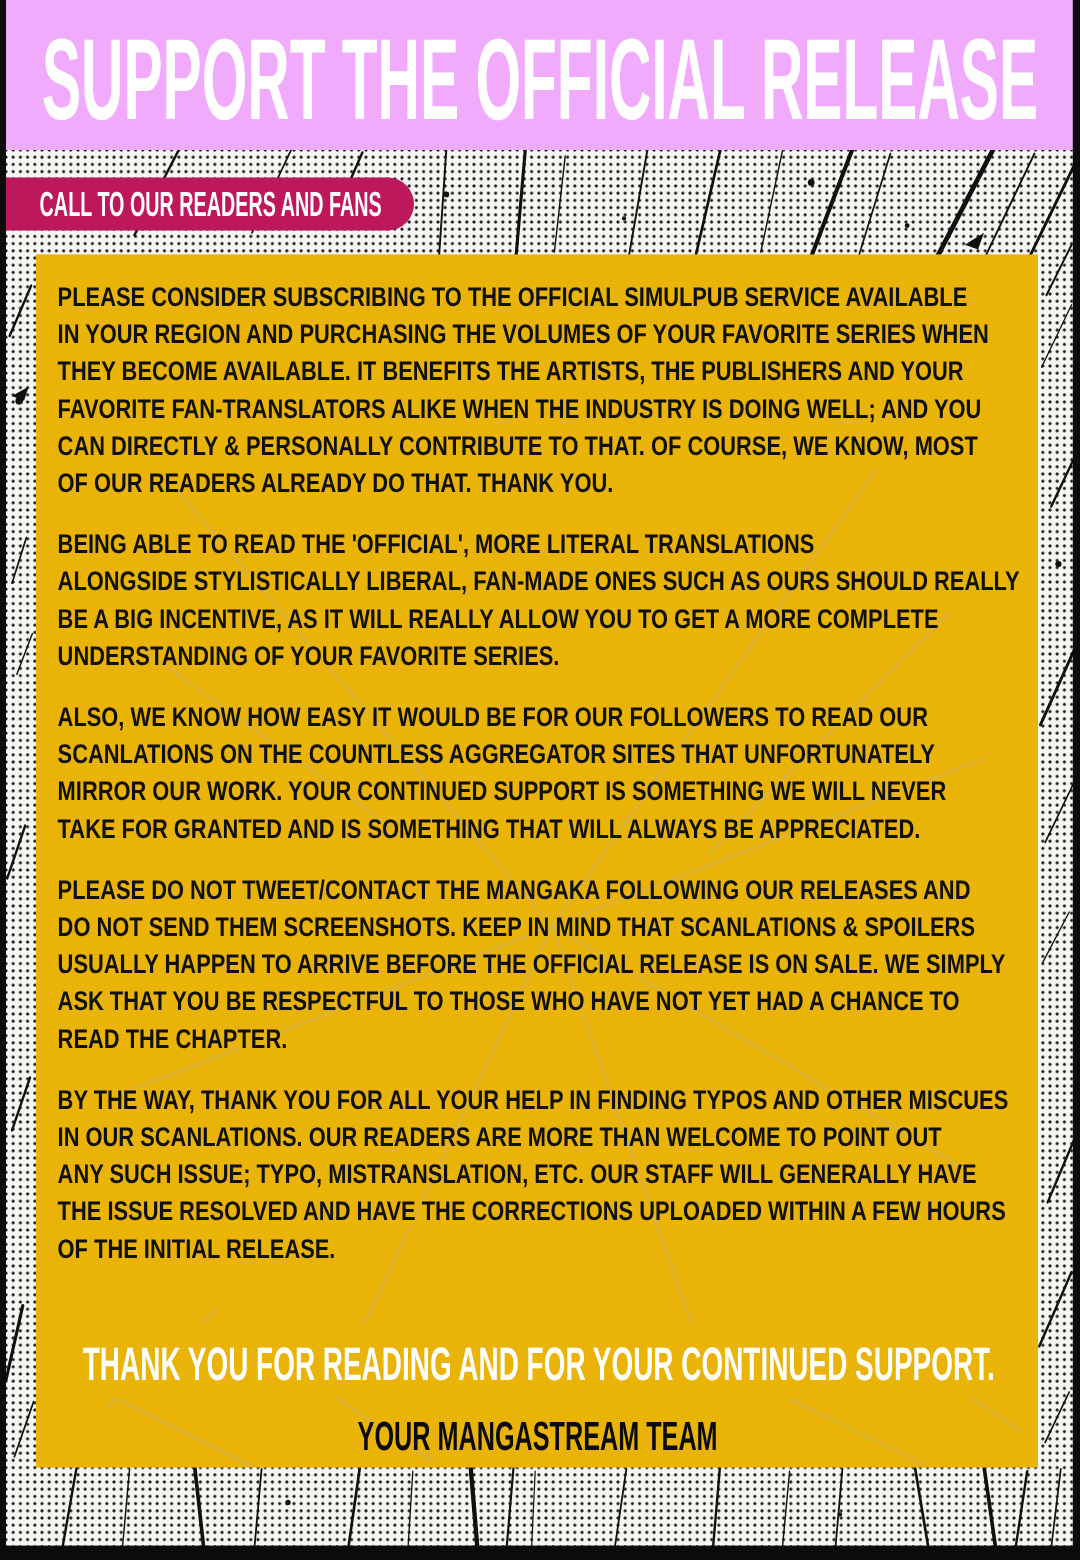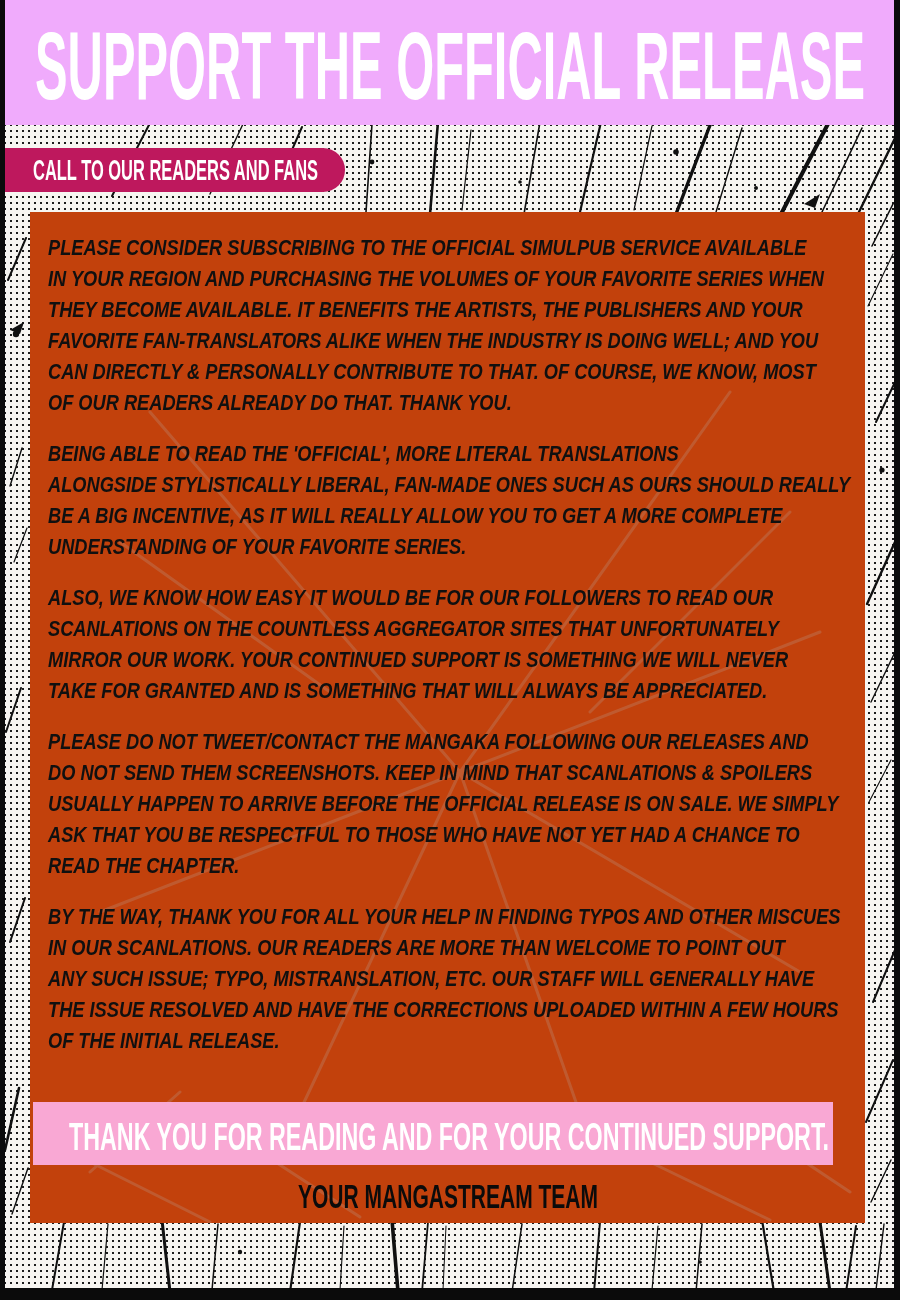--- a/index.html
+++ b/index.html
@@ -23,31 +23,31 @@
   .banner{position:absolute;left:0;top:0;width:900px;height:125px;background:#f0abfc;}
   .banner svg text{font-family:"Liberation Sans",sans-serif;font-weight:bold;fill:#ffffff;}
 
   
   .ribbon{position:absolute;left:5px;top:148px;width:340px;height:44px;
           background:#be185d;border-radius:0 22px 22px 0;}
   .ribbon svg text{font-family:"Liberation Sans",sans-serif;font-weight:bold;fill:#ffffff;}
 
   
   .card{position:absolute;left:30px;top:212px;width:835px;height:1011px;
-        background:#c2410c;overflow:hidden;font-style:italic;}
+        background:#eab308;overflow:hidden;}
   .card .texture{position:absolute;inset:0;}
 
   .text-wrap{position:absolute;left:18px;top:20px;width:1030px;
              transform:scaleX(0.81);transform-origin:0 0;
              color:#101010;font-weight:bold;font-size:22.5px;line-height:31px;}
   .para{margin:0 0 20px 0;}
   .tline{white-space:nowrap;}
 
   
-  .fbar{position:absolute;left:33px;top:1102px;width:800px;height:63px;background:#f9a8d4;}
+  .fbar{position:absolute;left:33px;top:1102px;width:800px;height:63px;background:#eab308;}
   .fbar svg text{font-family:"Liberation Sans",sans-serif;font-weight:bold;fill:#ffffff;}
   .signature{position:absolute;left:0;top:1170px;width:900px;height:55px;}
   .signature svg text{font-family:"Liberation Sans",sans-serif;font-weight:bold;fill:#0b0b0b;}
 </style>
 </head>
 <body>
 
 <div class="halftone"></div>
 
 <svg class="decor" width="900" height="1300" viewBox="0 0 900 1300">

